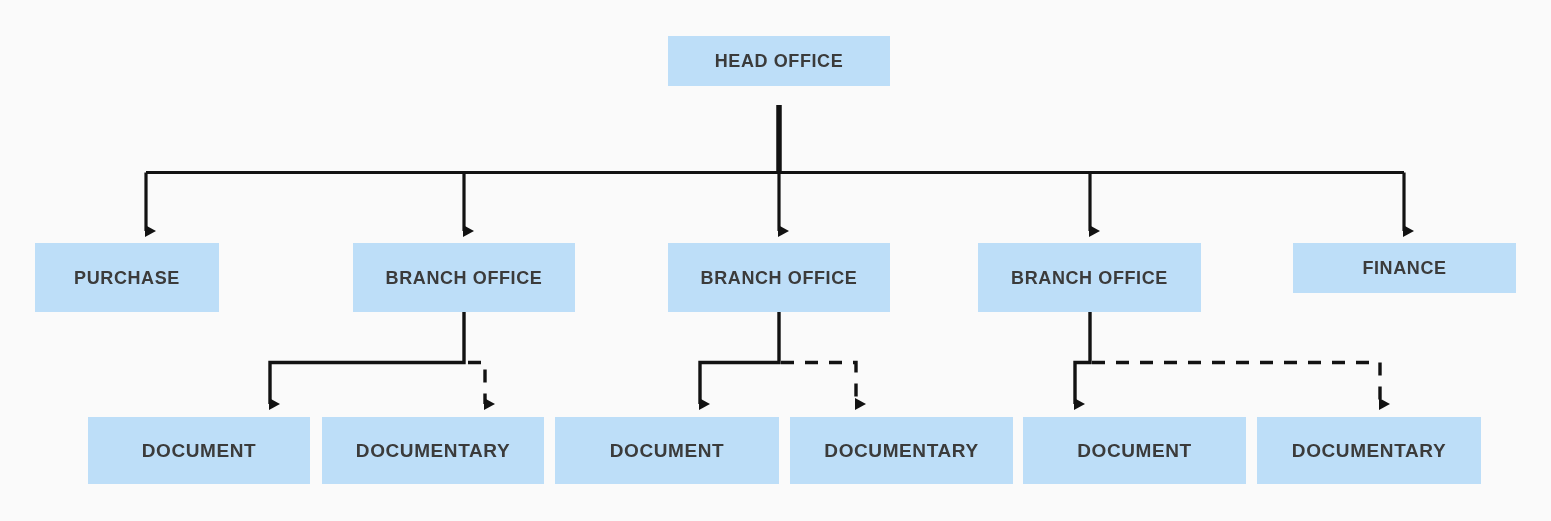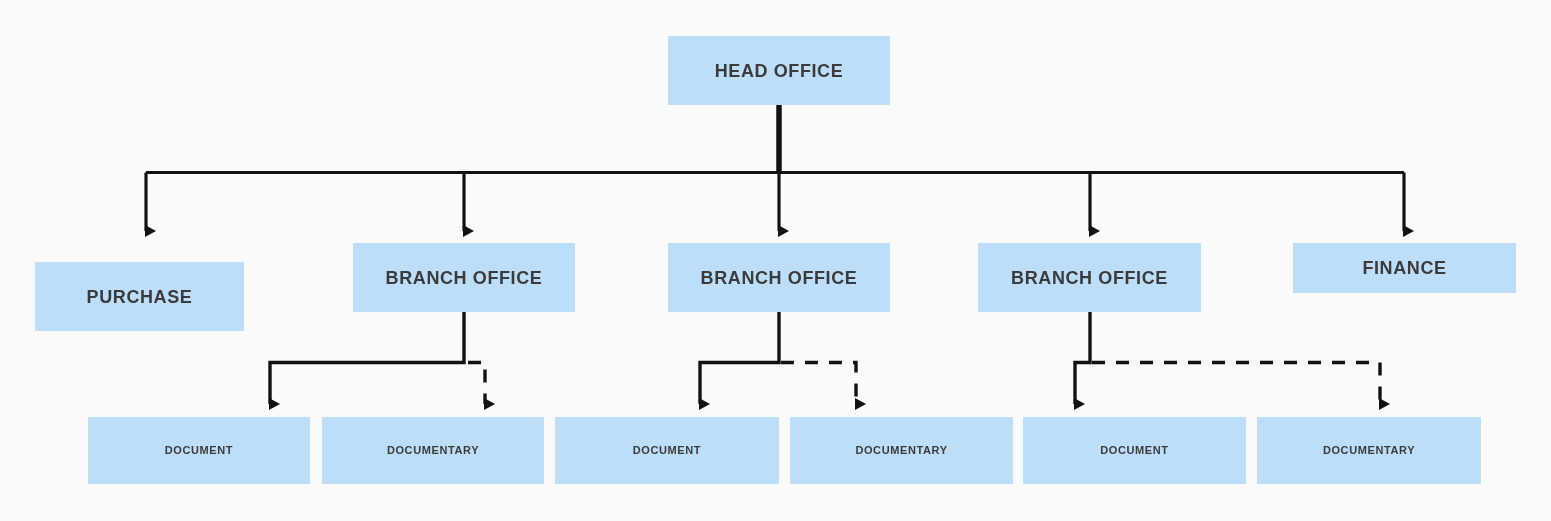--- a/index.html
+++ b/index.html
@@ -41,21 +41,21 @@
     user-select: none;
   }
   .node-label {
     display: block;
     text-align: center;
     line-height: 1;
     white-space: nowrap;
   }
   .tier-root .node-label  { font-size: 18px; }
   .tier-mid .node-label   { font-size: 18px; }
-  .tier-leaf .node-label  { font-size: 11px; }
+  .tier-leaf .node-label  { font-size: 19px; }
 </style>
 </head>
 <body>
 
 <div id="chart-root">
 
   <svg id="connector-layer" viewBox="0 0 1551 521" width="1551" height="521" aria-hidden="true">
     <defs>
       <marker id="arrowhead" viewBox="0 0 12 12" refX="6" refY="10" markerWidth="12" markerHeight="12" orient="auto-start-reverse" markerUnits="userSpaceOnUse">
         <path d="M 0 0 L 12 0 L 6 11 Z" fill="#121212" transform="rotate(180 6 5.5)"></path>
@@ -79,25 +79,25 @@
     <path d="M 464 312 L 464 362.5 L 270 362.5 L 270 404" stroke="#121212" stroke-width="3.4" fill="none" stroke-linejoin="miter" marker-end="url(#arrowhead)"></path>
     <path d="M 468 362.5 L 485 362.5 L 485 404" stroke="#121212" stroke-width="3.4" fill="none" stroke-dasharray="13 11" marker-end="url(#arrowhead)"></path>
 
     <path d="M 779 312 L 779 362.5 L 700 362.5 L 700 404" stroke="#121212" stroke-width="3.4" fill="none" stroke-linejoin="miter" marker-end="url(#arrowhead)"></path>
     <path d="M 781 362.5 L 856 362.5 L 856 404" stroke="#121212" stroke-width="3.4" fill="none" stroke-dasharray="13 11" marker-end="url(#arrowhead)"></path>
 
     <path d="M 1090 312 L 1090 362.5 L 1075 362.5 L 1075 404" stroke="#121212" stroke-width="3.4" fill="none" stroke-linejoin="miter" marker-end="url(#arrowhead)"></path>
     <path d="M 1092 362.5 L 1380 362.5 L 1380 404" stroke="#121212" stroke-width="3.4" fill="none" stroke-dasharray="13 11" marker-end="url(#arrowhead)"></path>
   </svg>
 
-  <div class="node-box tier-root" style="left:668px; top:36px; width:222px; height:69px;">
+  <div class="node-box tier-root" style="left:668px; top:36px; width:222px; height:50px;">
     <span class="node-label">HEAD OFFICE</span>
   </div>
 
-  <div class="node-box tier-mid" style="left:35px; top:243px; width:209px; height:69px;margin-top:19px;">
+  <div class="node-box tier-mid" style="left:35px; top:243px; width:184px; height:69px;">
     <span class="node-label">PURCHASE</span>
   </div>
   <div class="node-box tier-mid" style="left:353px; top:243px; width:222px; height:69px;">
     <span class="node-label">BRANCH OFFICE</span>
   </div>
   <div class="node-box tier-mid" style="left:668px; top:243px; width:222px; height:69px;">
     <span class="node-label">BRANCH OFFICE</span>
   </div>
   <div class="node-box tier-mid" style="left:978px; top:243px; width:223px; height:69px;">
     <span class="node-label">BRANCH OFFICE</span>

